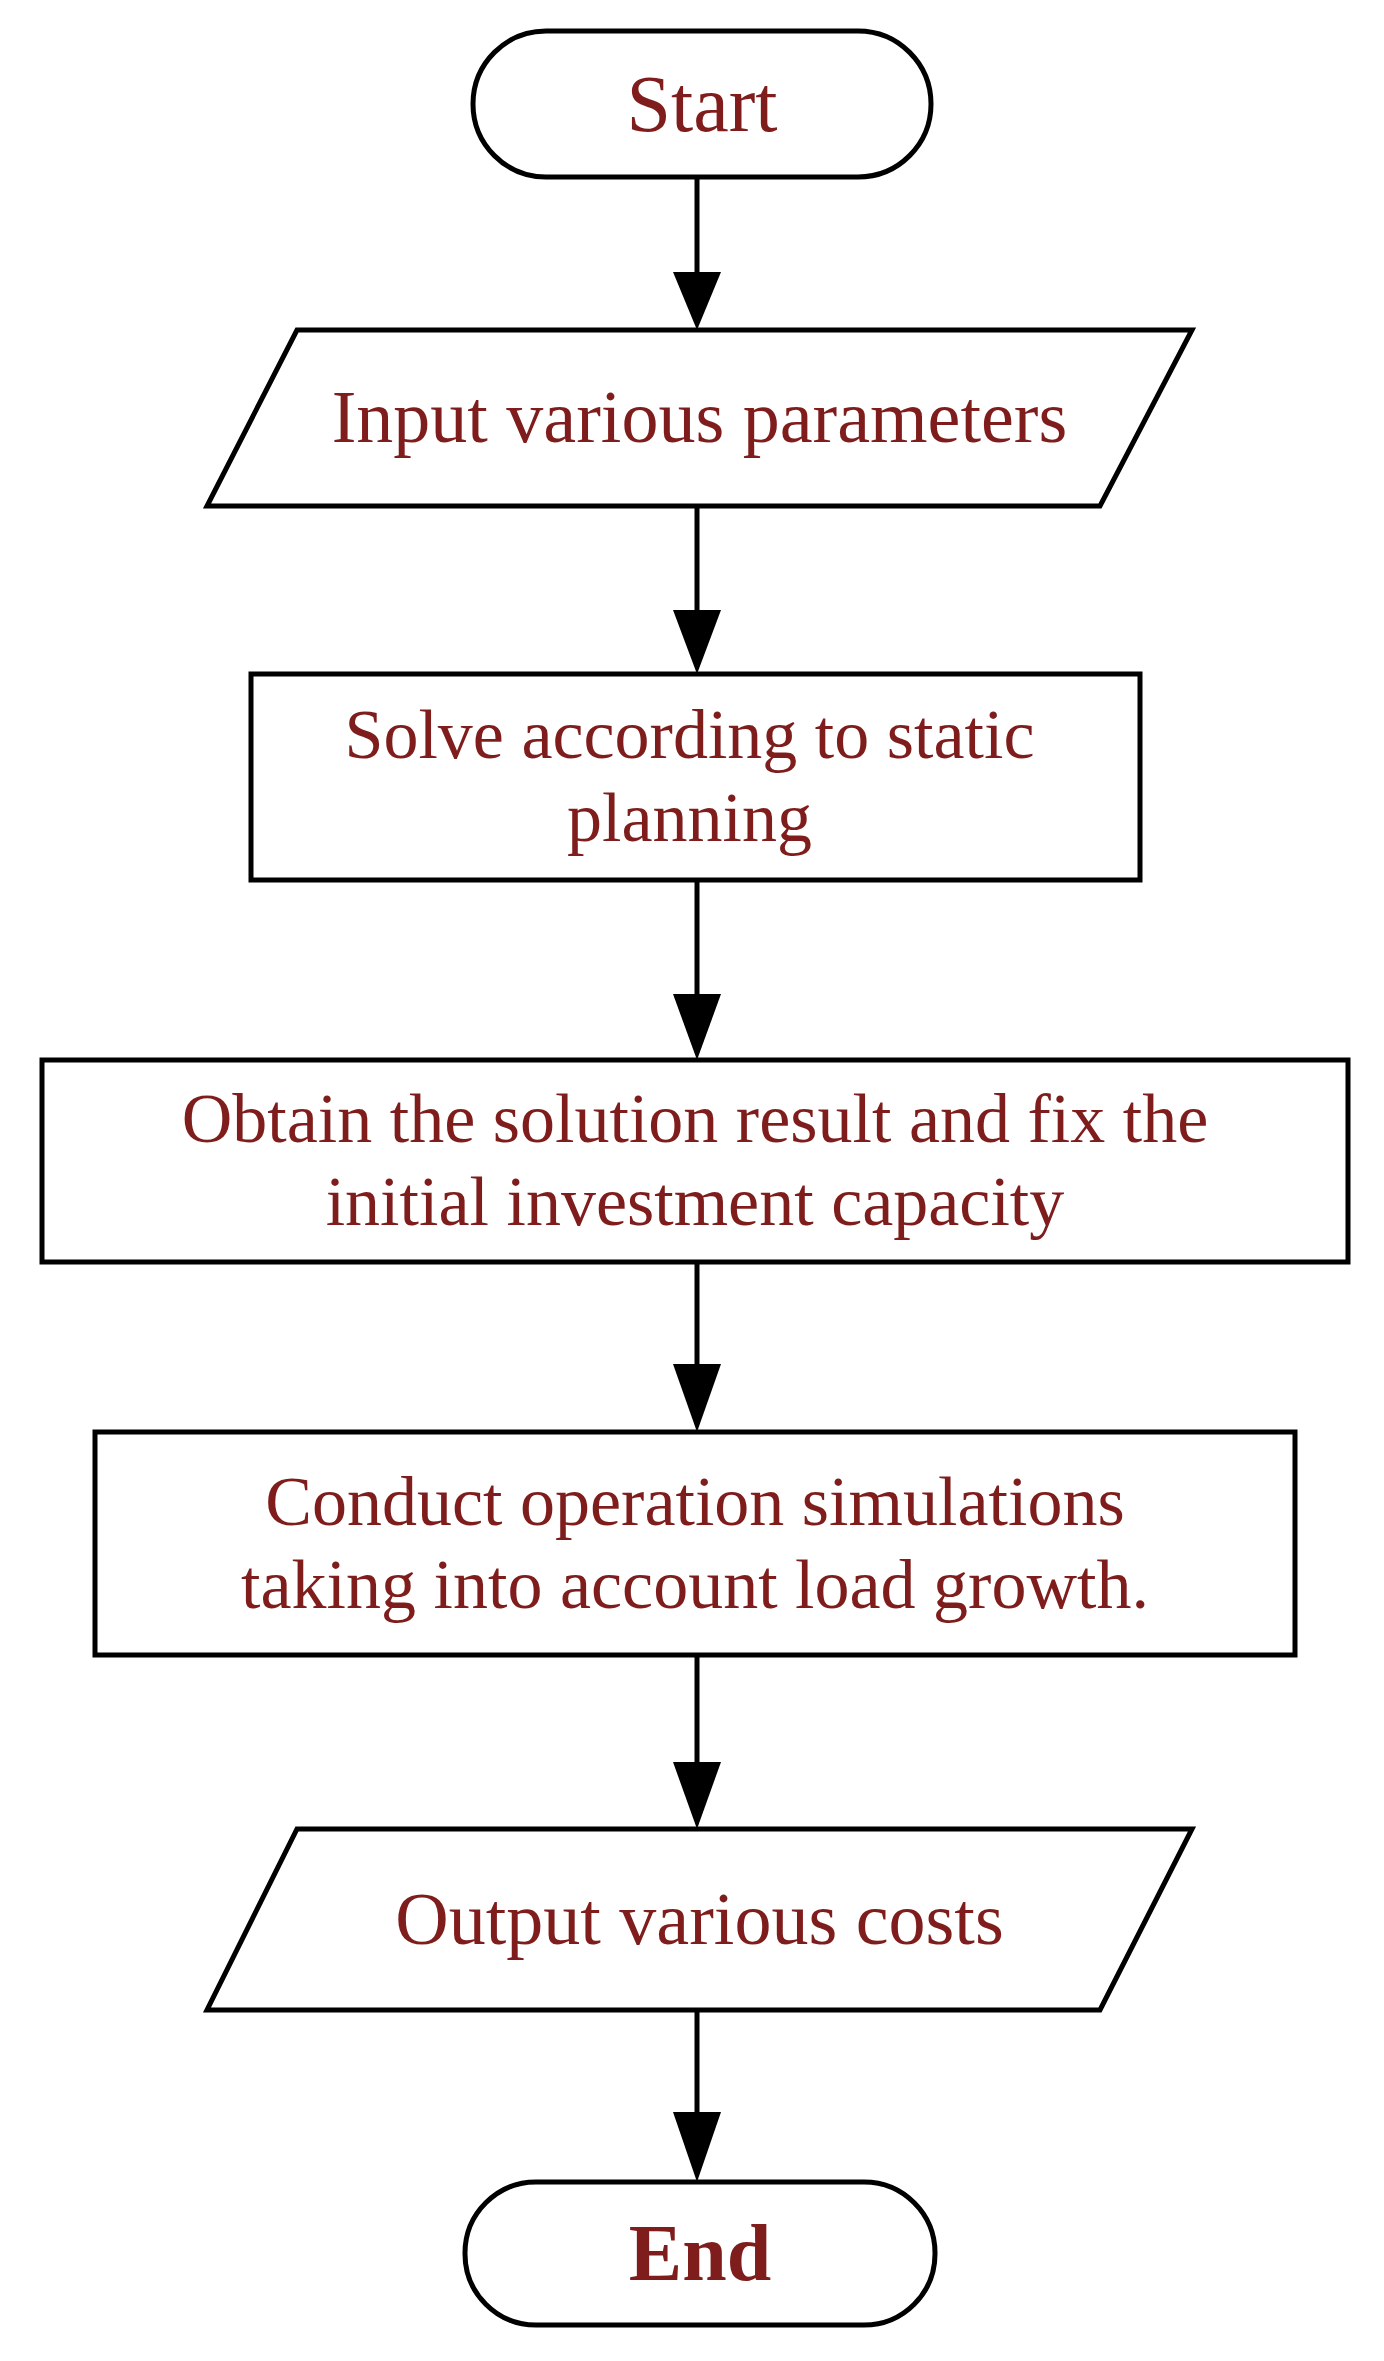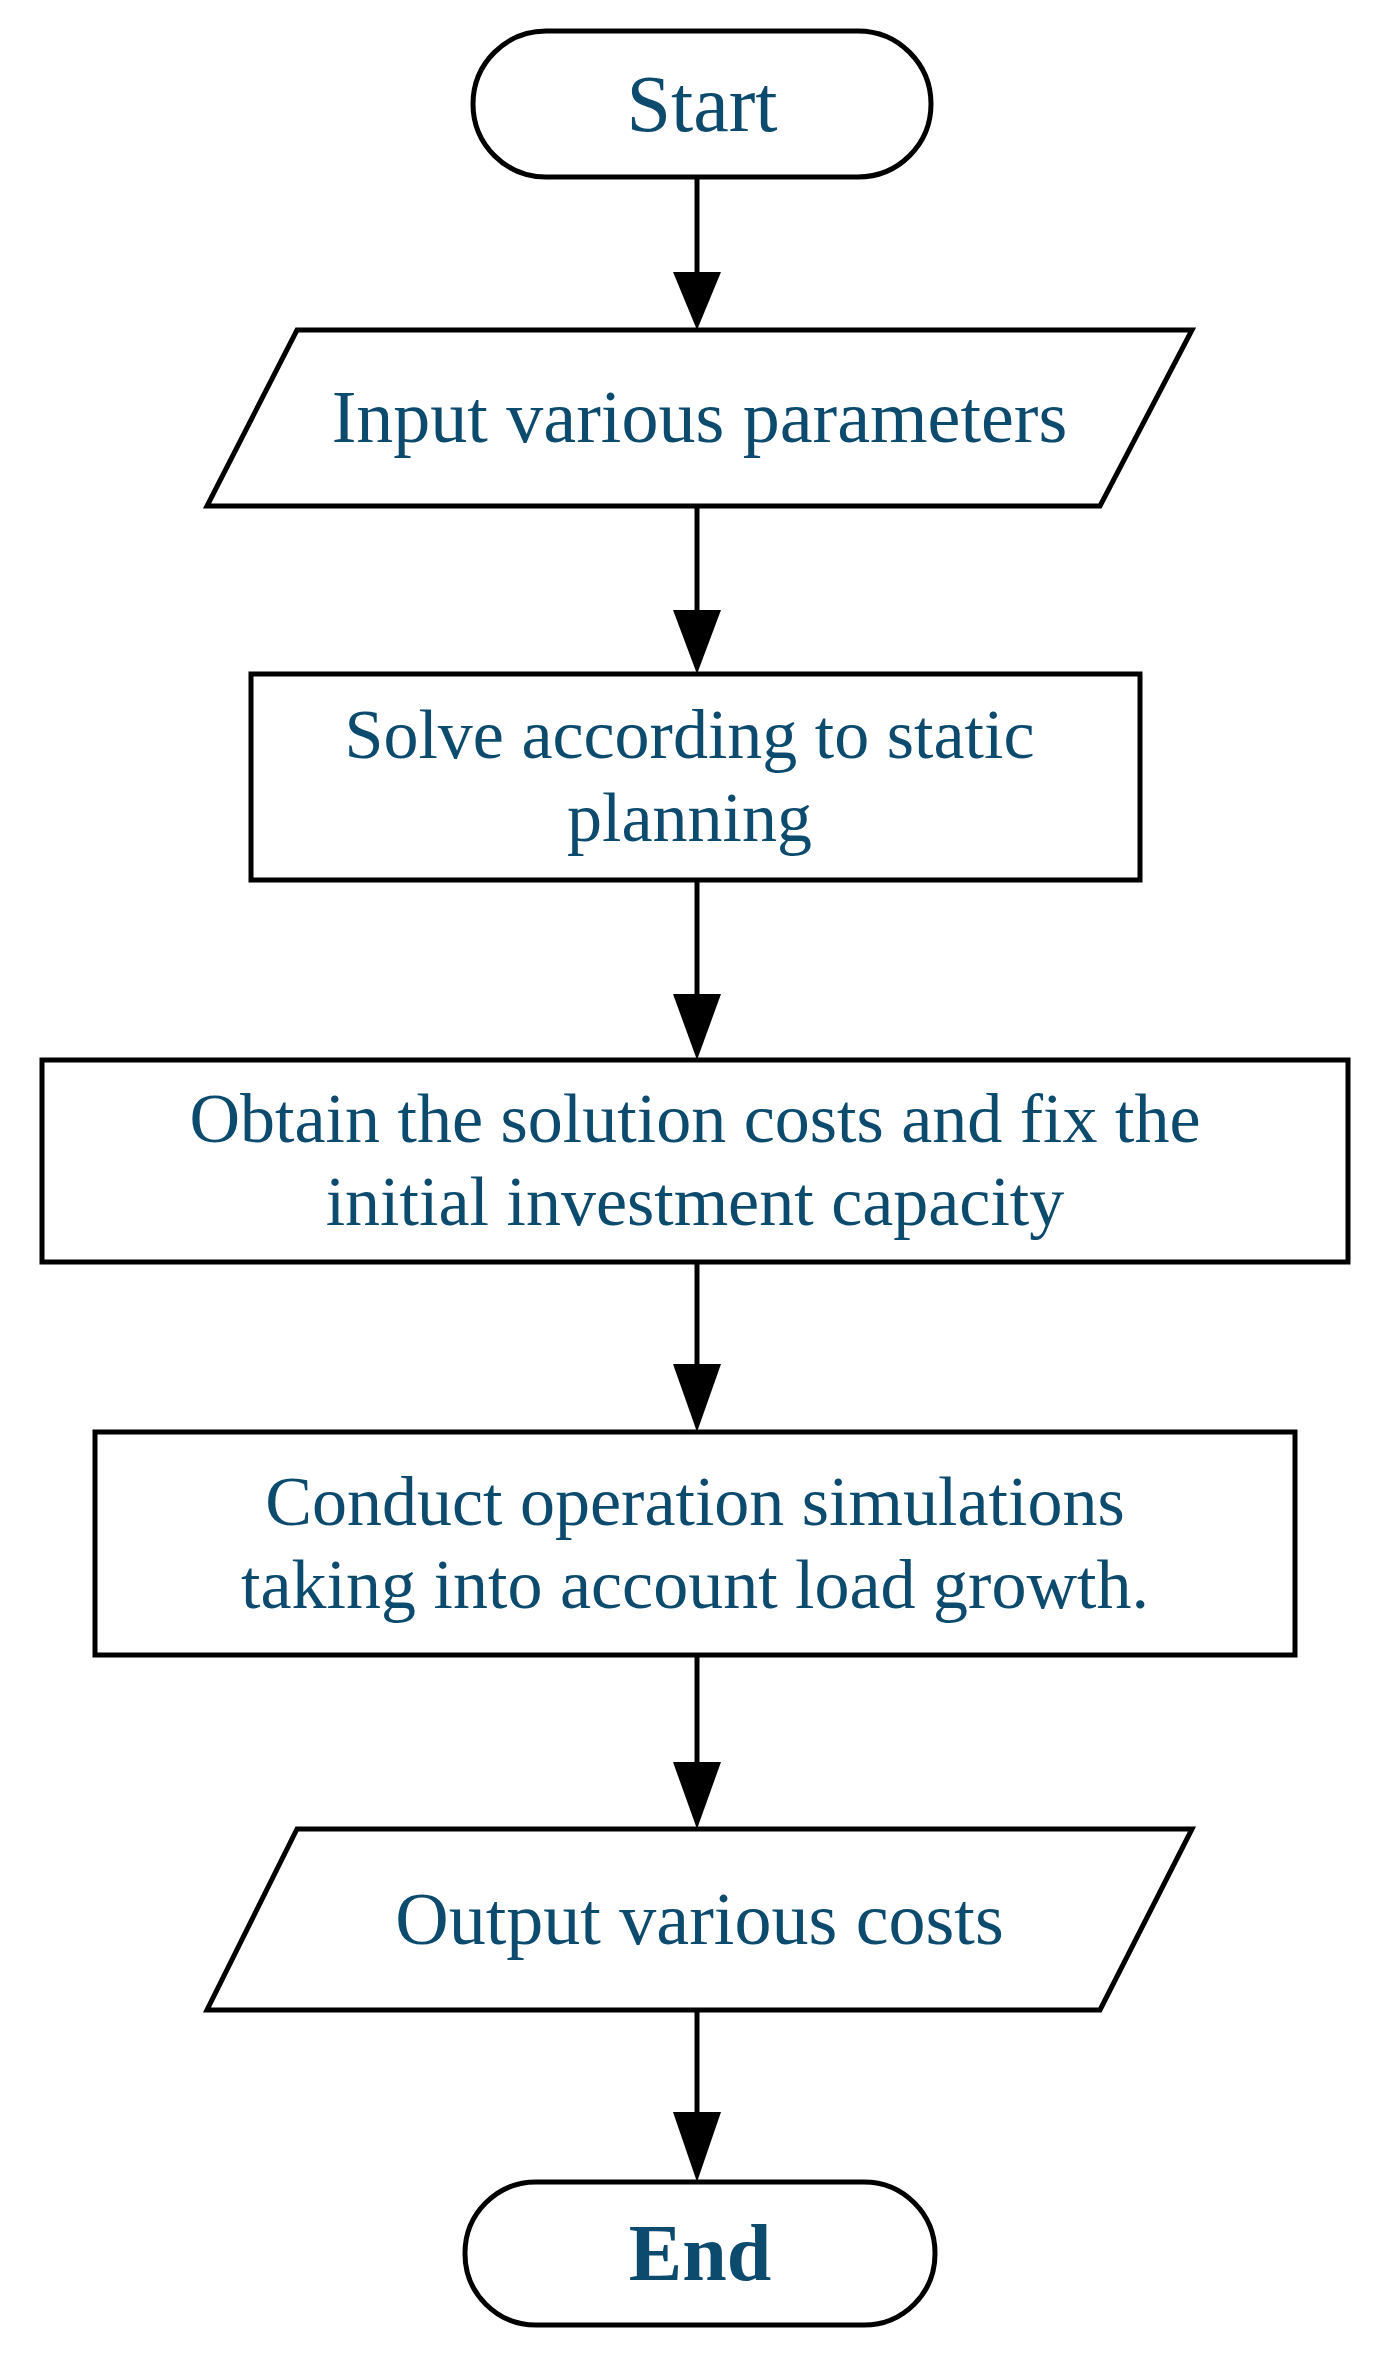--- a/index.html
+++ b/index.html
@@ -42,21 +42,21 @@
   .connector-head {
     fill: #000000;
     stroke: none;
   }
   .node-label {
     position: absolute;
     display: flex;
     align-items: center;
     justify-content: center;
     text-align: center;
-    color: #0c4a6e;
+    color: #7f1d1d;
     font-family: "Liberation Serif", "DejaVu Serif", serif;
     line-height: 1.18;
     white-space: pre-line;
     pointer-events: none;
     letter-spacing: 0px;
   }
   .label-terminator {
     font-size: 80px;
   }
   .label-process {
@@ -118,21 +118,21 @@
     <rect class="node-shape terminator" x="465" y="2182" width="470" height="143" rx="71" ry="71"></rect>
   </svg>
 
   <div class="node-label label-terminator" style="left:473px; top:31px; width:458px; height:146px;">Start</div>
 
   <div class="node-label label-io" style="left:262px; top:330px; width:875px; height:176px;">Input various parameters</div>
 
   <div class="node-label label-process" style="left:245px; top:674px; width:889px; height:206px;">Solve according to static
 planning</div>
 
-  <div class="node-label label-process" style="left:42px; top:1060px; width:1306px; height:202px;">Obtain the solution costs and fix the
+  <div class="node-label label-process" style="left:42px; top:1060px; width:1306px; height:202px;">Obtain the solution result and fix the
 initial investment capacity</div>
 
   <div class="node-label label-process" style="left:95px; top:1432px; width:1200px; height:223px;">Conduct operation simulations
 taking into account load growth.</div>
 
   <div class="node-label label-io" style="left:262px; top:1829px; width:875px; height:181px;">Output various costs</div>
 
   <div class="node-label label-terminator" style="left:465px; top:2182px; width:470px; height:143px;font-weight:bold;">End</div>
 
 </div>

